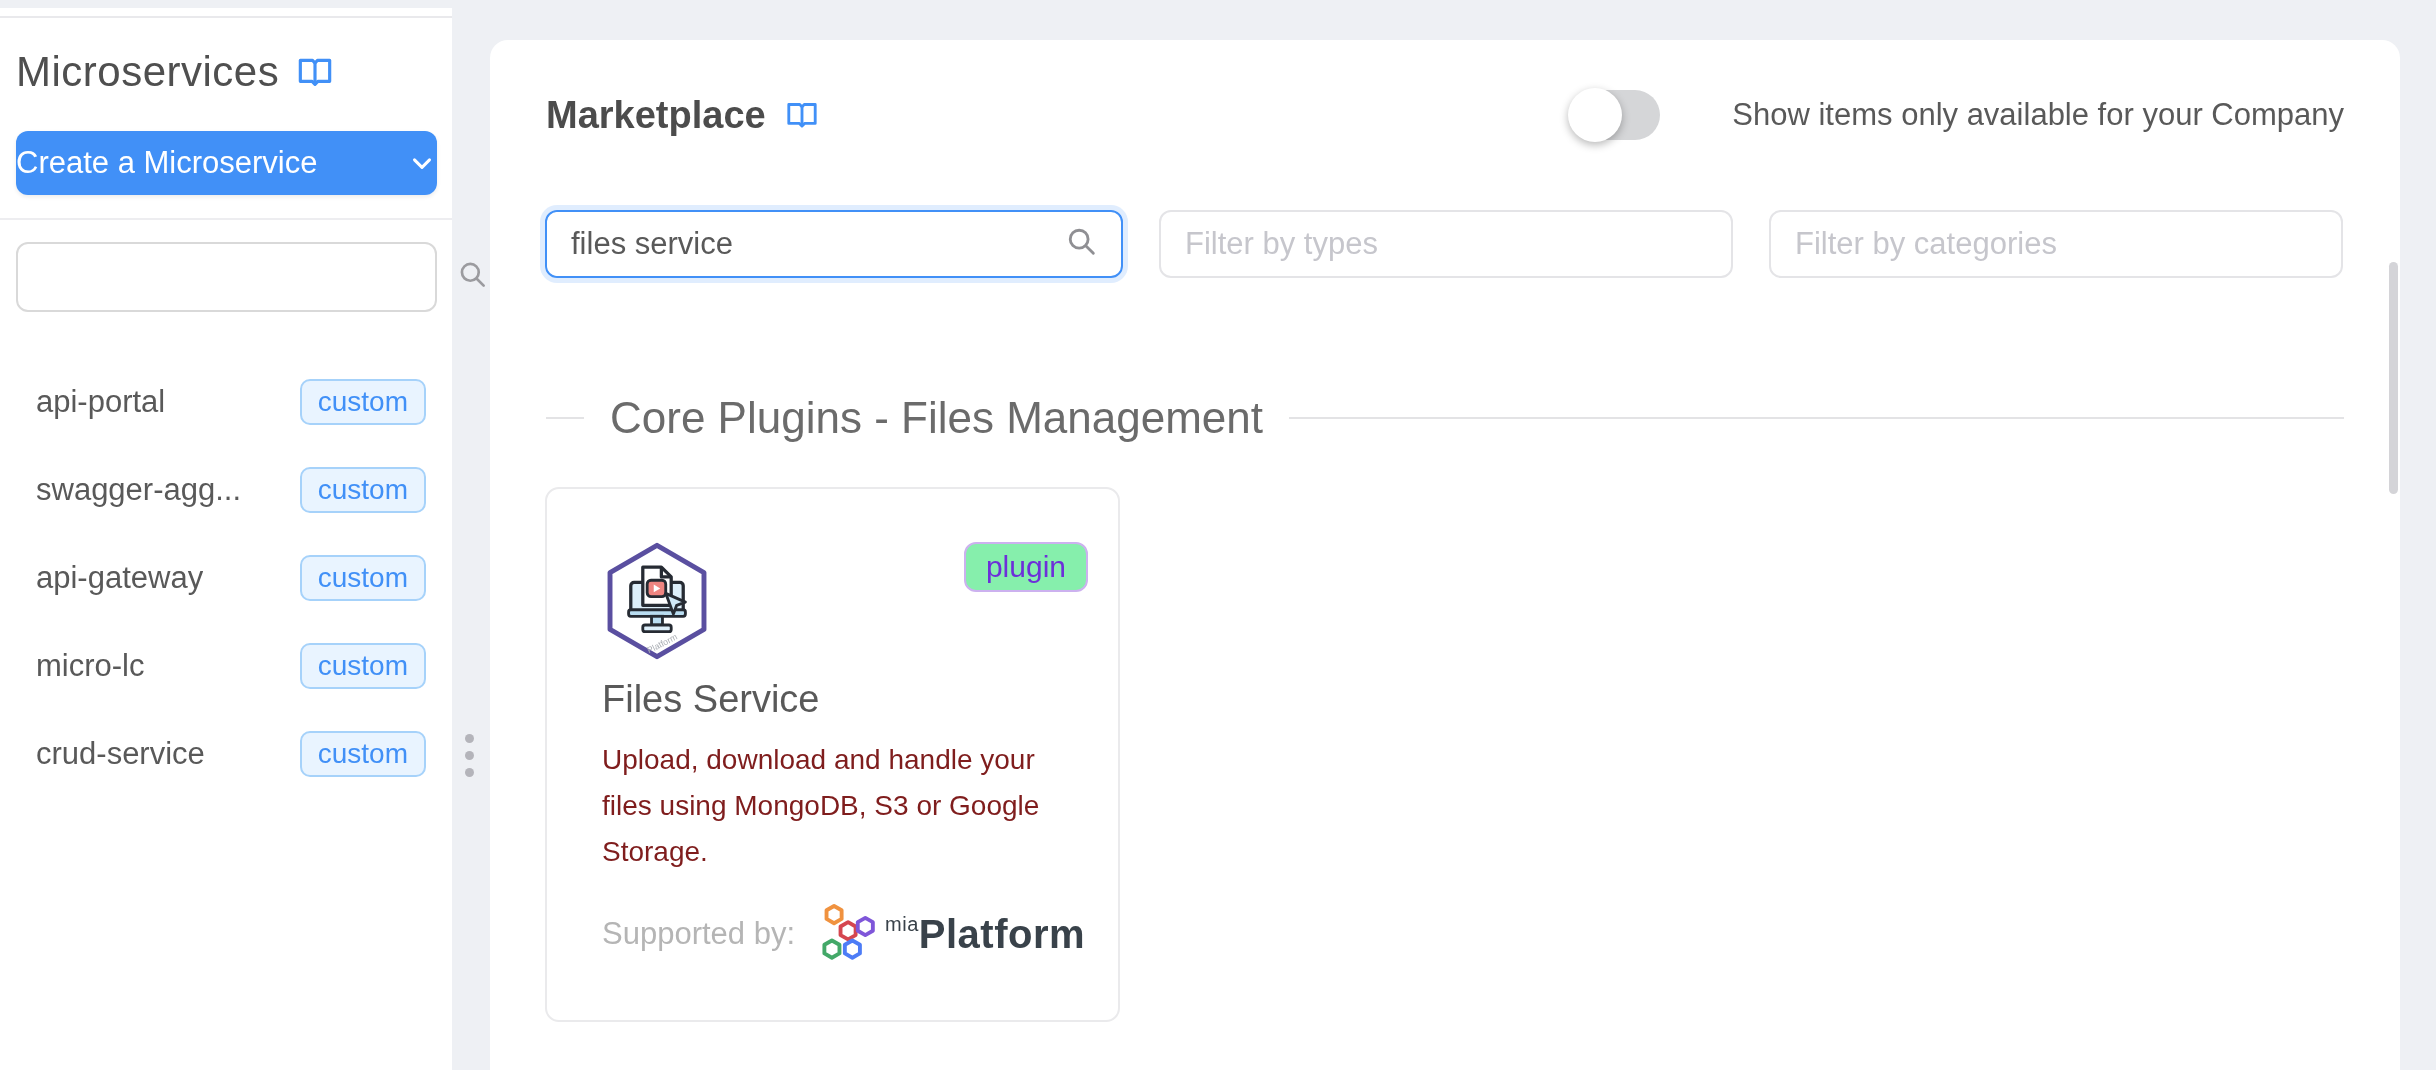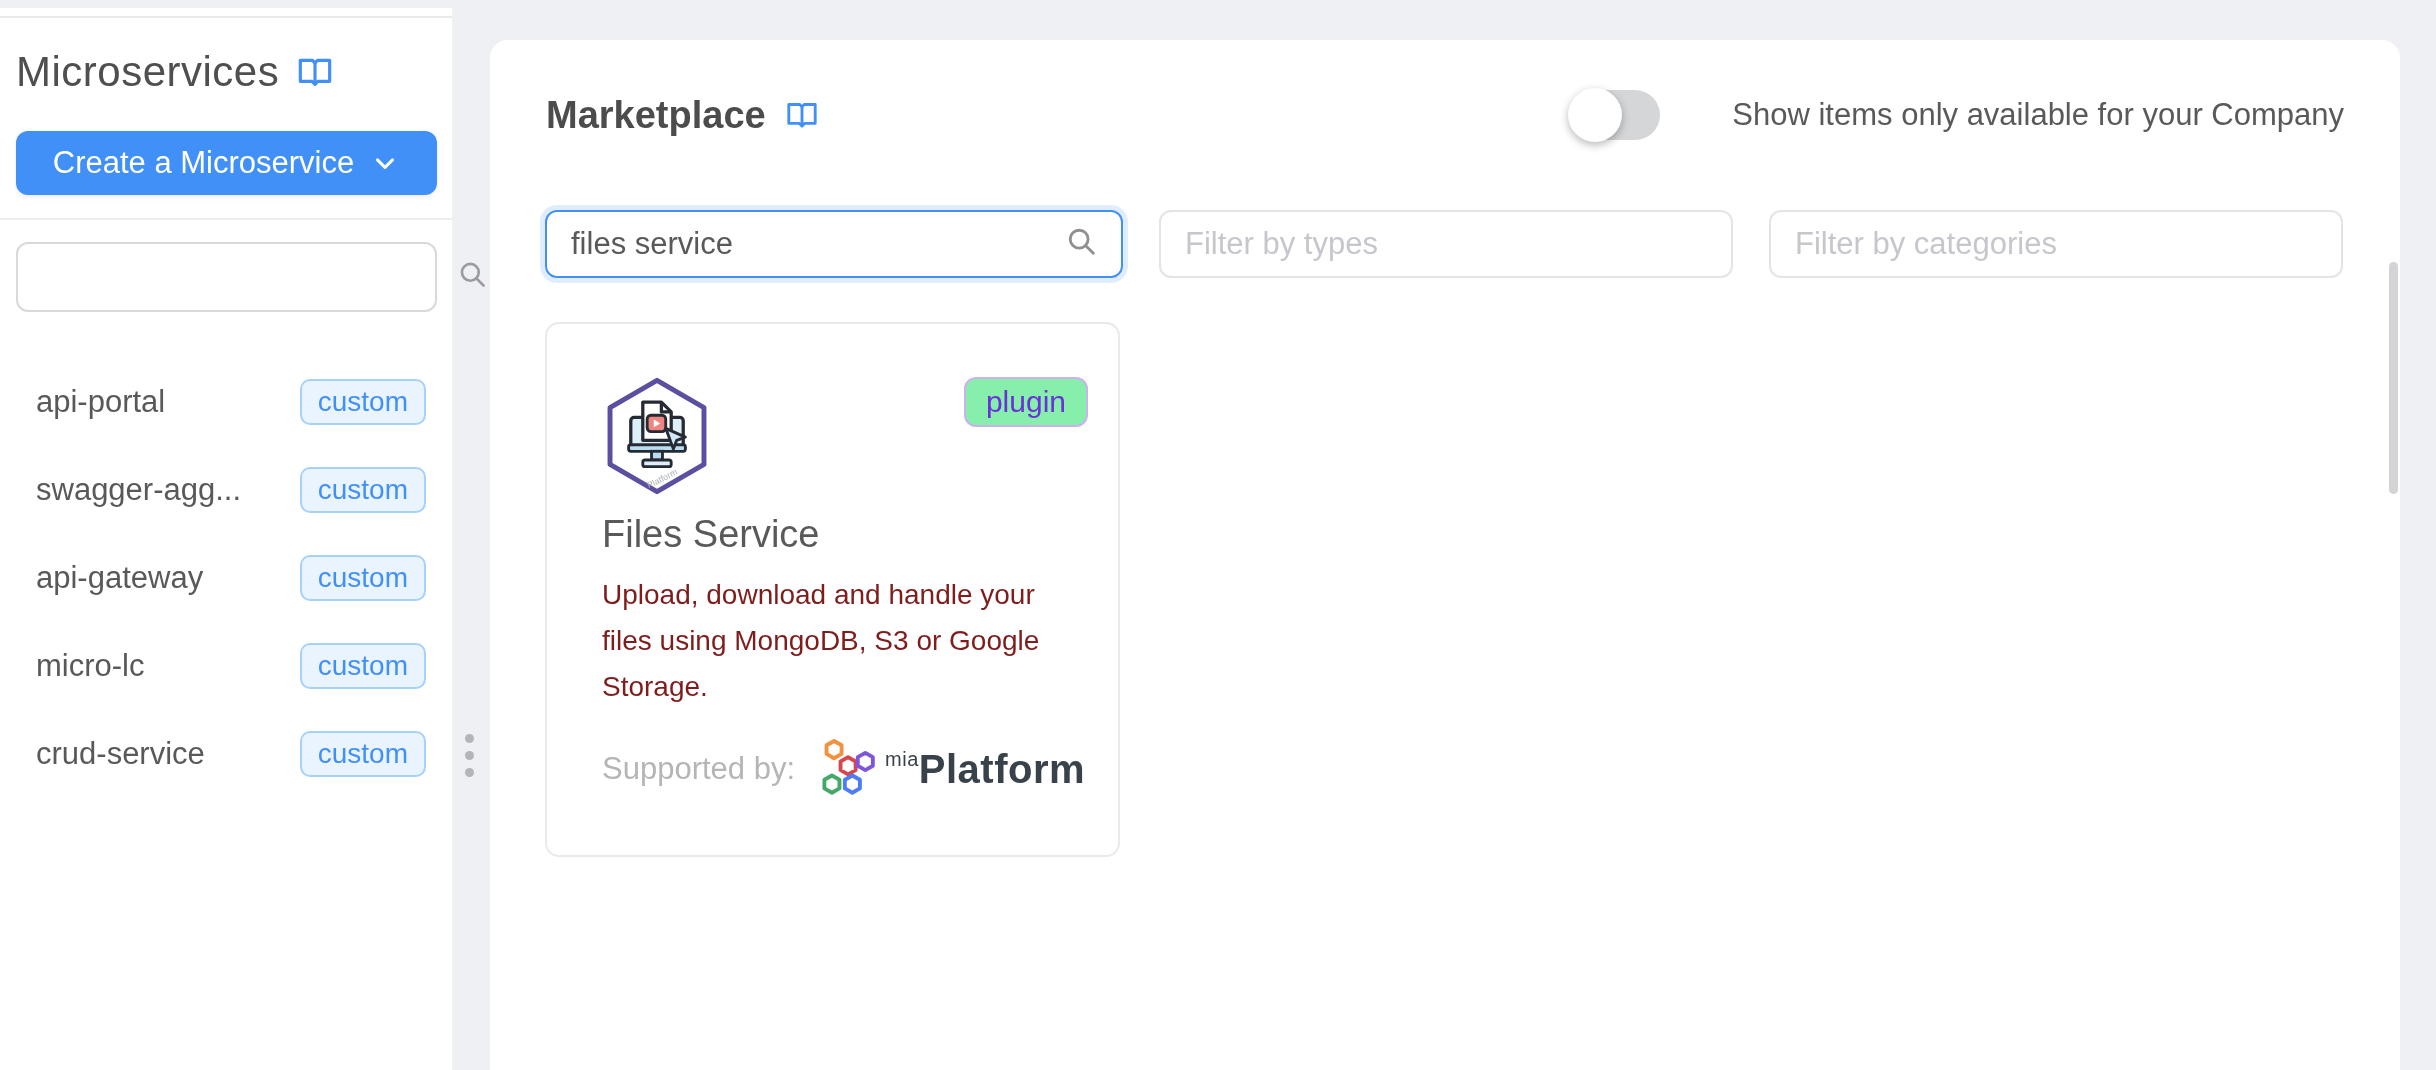--- a/index.html
+++ b/index.html
@@ -19,21 +19,21 @@
   .sidebar-topline { position:absolute; left:0; top:8px; width:452px; height:2px; background:#e9e9ec; }
   .sidebar-header {
     position:absolute; left:16px; top:40px; display:flex; align-items:center; gap:16px;
   }
   .sidebar-title { font-size:42px; font-weight:500; color:#4f4f4f; letter-spacing:0.5px; }
   .book-icon svg { display:block; }
   .create-btn {
     position:absolute; left:16px; top:123px; width:421px; height:64px;
     background:#4190f7; border:none; border-radius:12px; cursor:pointer;
     color:#ffffff; font-size:31px; font-family:"Liberation Sans",sans-serif;
-    display:flex; align-items:center; justify-content:center; gap:16px;
+    display:flex; align-items:center; justify-content:space-between; gap:16px;
     box-shadow:0 2px 4px rgba(0,0,0,0.08);
   }
   .sidebar-divider { position:absolute; left:0; top:210px; width:452px; height:2px; background:#ededf0; }
   .sidebar-search {
     position:absolute; left:16px; top:234px; width:421px; height:70px;
     border:2px solid #d9d9d9; border-radius:12px; background:#fff;
     display:flex; align-items:center;
   }
   .sidebar-search input {
     flex:1; border:none; outline:none; height:100%; background:transparent;
@@ -221,20 +221,25 @@
           <circle cx="10" cy="10" r="6.3"></circle>
             <line x1="15" y1="15" x2="20" y2="20"></line>
         </svg>
       </span>
     </div>
 
     <input class="plain-filter" type="text" placeholder="Filter by types" style="">
     <input class="plain-filter" type="text" placeholder="Filter by categories" style="">
   </div>
 
+  <div class="section-divider">
+    <span class="line-l"></span>
+    <span class="section-title">Core Plugins - Files Management</span>
+    <span class="line-r"></span>
+  </div>
 
   <div class="plugin-card">
     <div class="card-top">
       <span class="hex-icon">
         <svg width="110" height="118" viewBox="0 0 100 108">
           <polygon points="50,3 93,28 93,80 50,105 7,80 7,28" fill="#ffffff" stroke="#5a4fa0" stroke-width="4.5" stroke-linejoin="round"></polygon>
 
           <rect x="26" y="37" width="48" height="29" rx="3" fill="#ddeffa" stroke="#262b33" stroke-width="3"></rect>
           <rect x="24" y="62" width="52" height="6" rx="2" fill="#b9ddf1" stroke="#262b33" stroke-width="2.6"></rect>
           <rect x="45" y="68" width="10" height="8" fill="#b9ddf1" stroke="#262b33" stroke-width="2.6"></rect>

